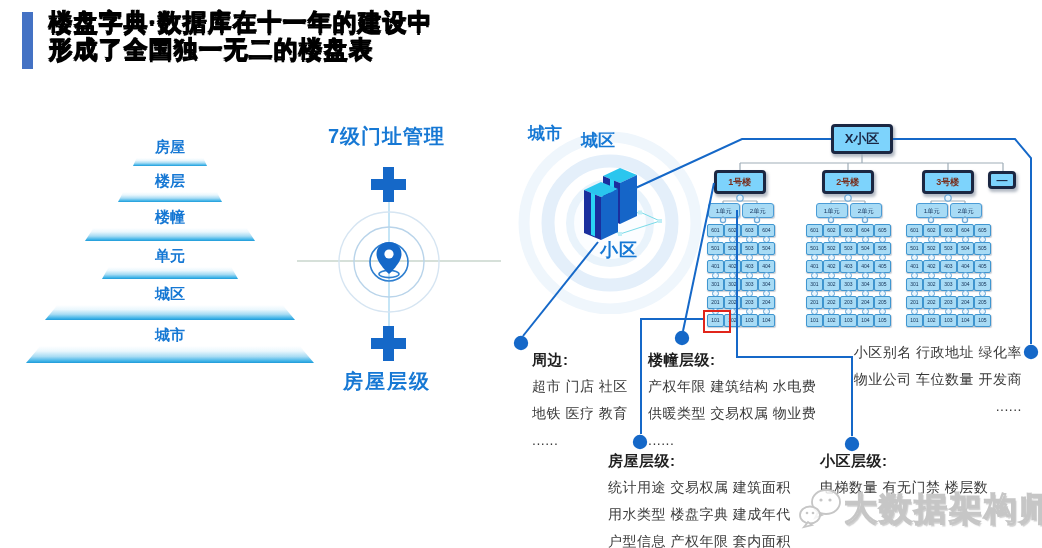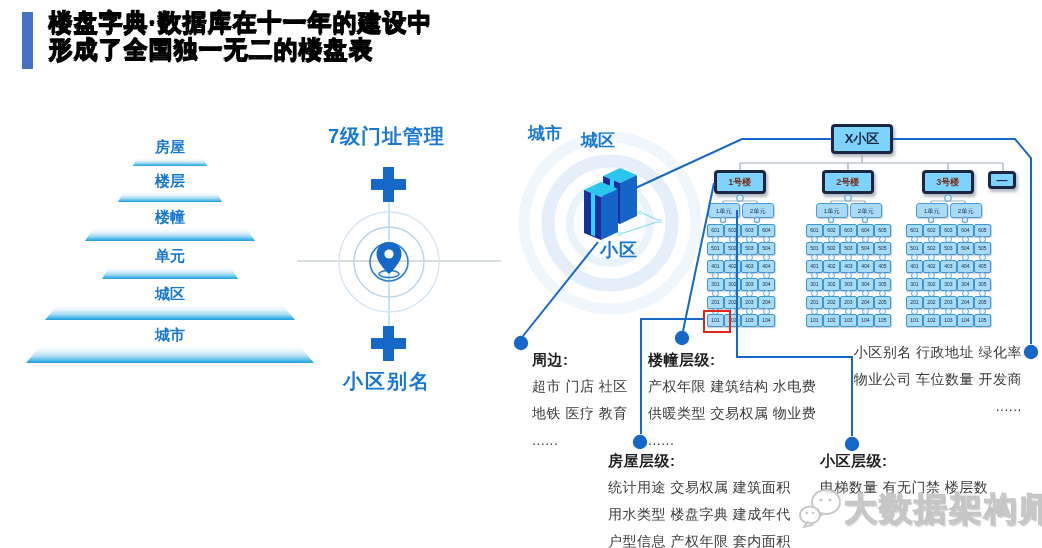--- a/index.html
+++ b/index.html
@@ -116,21 +116,21 @@
     <circle cx="56" cy="56" r="19" fill="none" stroke="#2e7fd0" stroke-width="1.6"></circle>
     <ellipse cx="56" cy="68" rx="10" ry="3.6" fill="none" stroke="#2e7fd0" stroke-width="1.6"></ellipse>
     <path d="M56 36 c-7.5 0 -12.5 5.2 -12.5 12 c0 9 12.5 20 12.5 20 c0 0 12.5 -11 12.5 -20 c0 -6.8 -5 -12 -12.5 -12 z" fill="#1568c8"></path>
     <circle cx="56" cy="48" r="4.6" fill="#ffffff"></circle>
   </svg>
   <div class="abs plus" style="left:371px;top:326px;">
     <div class="pb1"></div>
       <div class="pb2"></div>
 
   </div>
-  <div class="abs mid-bottom-label">小区别名</div>
+  <div class="abs mid-bottom-label">房屋层级</div>
 
   <svg class="abs" style="left:512px;top:118px;" width="196" height="196" viewBox="0 0 196 196">
     <circle cx="98" cy="105" r="86" fill="none" stroke="#eff6fc" stroke-width="11"></circle>
     <circle cx="98" cy="105" r="62" fill="none" stroke="#e4effa" stroke-width="13"></circle>
     <circle cx="98" cy="105" r="40" fill="#fbfdff" stroke="#e9f3fb" stroke-width="8"></circle>
   </svg>
   <div class="abs lbl-city">城市</div>
   <div class="abs lbl-district">城区</div>
   <svg class="abs" style="left:560px;top:158px;" width="102" height="90" viewBox="0 0 102 90">
 

